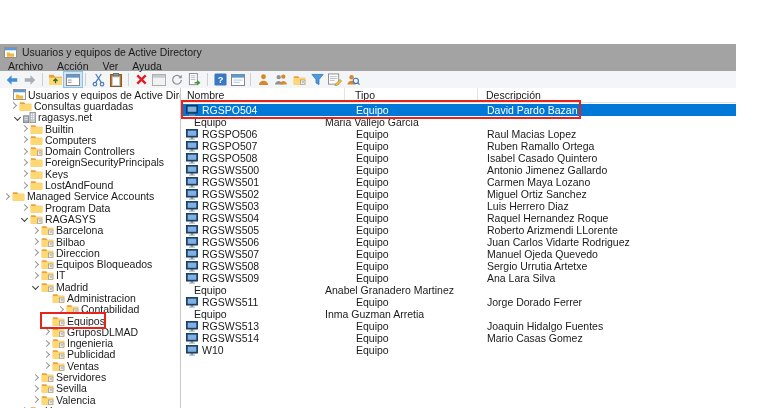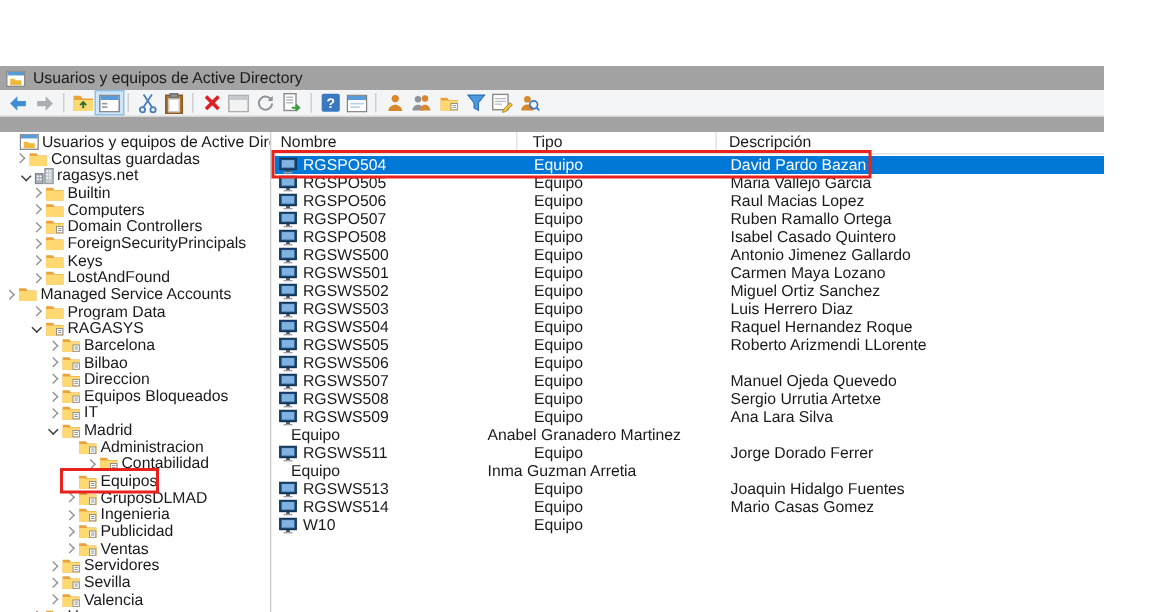--- a/index.html
+++ b/index.html
@@ -59,20 +59,26 @@
     <span class="ticon" id="title-icon">
         <svg width="13" height="11" viewBox="0 0 14 12">
           <rect x="0.5" y="0.5" width="13" height="11" fill="#fff" stroke="#8a8a8a"></rect>
           <rect x="1" y="1" width="12" height="2.6" fill="#5b9bd5"></rect>
           <path d="M3 6h3l.8 1H11v3.5H3z" fill="#f0b93c"></path>
         </svg>
       </span>
     <span>Usuarios y equipos de Active Directory</span>
   </div>
 
+  <div class="menubar" id="menubar">
+      <div class="mitem">Archivo</div>
+      <div class="mitem">Acción</div>
+      <div class="mitem">Ver</div>
+      <div class="mitem">Ayuda</div>
+    </div>
 
   <div class="toolbar" id="toolbar">
       <span class="tbtn">
         <span class="ticn">
           <svg width="14" height="14" viewBox="0 0 16 16">
             <path d="M7.5 2.5 2 8l5.5 5.5V10H14V6H7.5z" fill="#3f8fd6"></path>
           </svg>
         </span>
       </span>
       <span class="tbtn">
@@ -671,31 +677,20 @@
                   <rect x="5.5" y="9.8" width="3" height="1.6" fill="#4a5560"></rect>
                   <rect x="3.5" y="11.4" width="7" height="1.1" fill="#9aa0a6"></rect>
                 </svg>
               </span>
               <span>RGSPO504</span>
             </div>
             <div class="cell c2">Equipo</div>
             <div class="cell c3">David Pardo Bazan</div>
           </div>
           <div class="lrow">
-            <div class="cell c1">
-              <span class="cicon">
-                <svg width="12" height="11" viewBox="0 0 14 13">
-                  <rect x="0.5" y="0.5" width="13" height="9" fill="#1e4a7a" stroke="#12304f"></rect>
-                  <rect x="2" y="2" width="10" height="6" fill="#7fb2e0"></rect>
-                  <rect x="5.5" y="9.8" width="3" height="1.6" fill="#4a5560"></rect>
-                  <rect x="3.5" y="11.4" width="7" height="1.1" fill="#9aa0a6"></rect>
-                </svg>
-              </span>
-              <span>RGSPO505</span>
-            </div>
             <div class="cell c2">Equipo</div>
             <div class="cell c3">Maria Vallejo Garcia</div>
           </div>
           <div class="lrow">
             <div class="cell c1">
               <span class="cicon">
                 <svg width="12" height="11" viewBox="0 0 14 13">
                   <rect x="0.5" y="0.5" width="13" height="9" fill="#1e4a7a" stroke="#12304f"></rect>
                   <rect x="2" y="2" width="10" height="6" fill="#7fb2e0"></rect>
                   <rect x="5.5" y="9.8" width="3" height="1.6" fill="#4a5560"></rect>
@@ -833,20 +828,21 @@
                 <svg width="12" height="11" viewBox="0 0 14 13">
                   <rect x="0.5" y="0.5" width="13" height="9" fill="#1e4a7a" stroke="#12304f"></rect>
                   <rect x="2" y="2" width="10" height="6" fill="#7fb2e0"></rect>
                   <rect x="5.5" y="9.8" width="3" height="1.6" fill="#4a5560"></rect>
                   <rect x="3.5" y="11.4" width="7" height="1.1" fill="#9aa0a6"></rect>
                 </svg>
               </span>
               <span>RGSWS506</span>
             </div>
             <div class="cell c2">Equipo</div>
+            <div class="cell c3">Juan Carlos Vidarte Rodriguez</div>
           </div>
           <div class="lrow">
             <div class="cell c1">
               <span class="cicon">
                 <svg width="12" height="11" viewBox="0 0 14 13">
                   <rect x="0.5" y="0.5" width="13" height="9" fill="#1e4a7a" stroke="#12304f"></rect>
                   <rect x="2" y="2" width="10" height="6" fill="#7fb2e0"></rect>
                   <rect x="5.5" y="9.8" width="3" height="1.6" fill="#4a5560"></rect>
                   <rect x="3.5" y="11.4" width="7" height="1.1" fill="#9aa0a6"></rect>
                 </svg>

